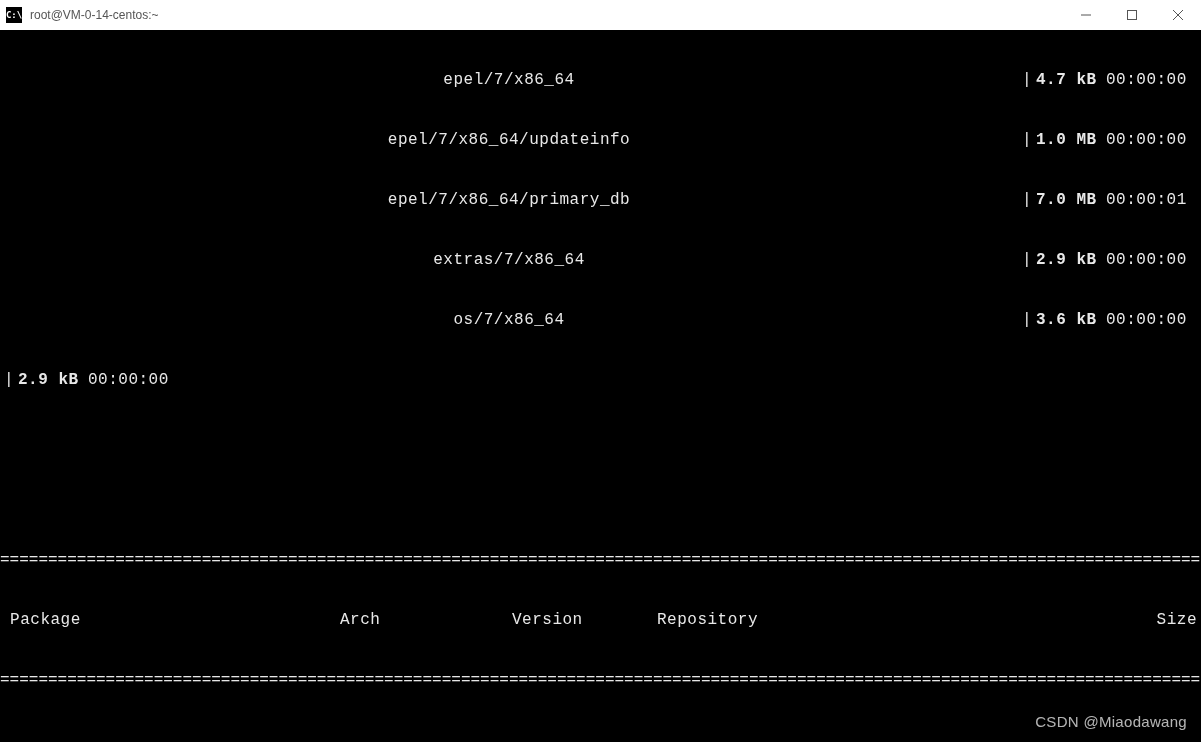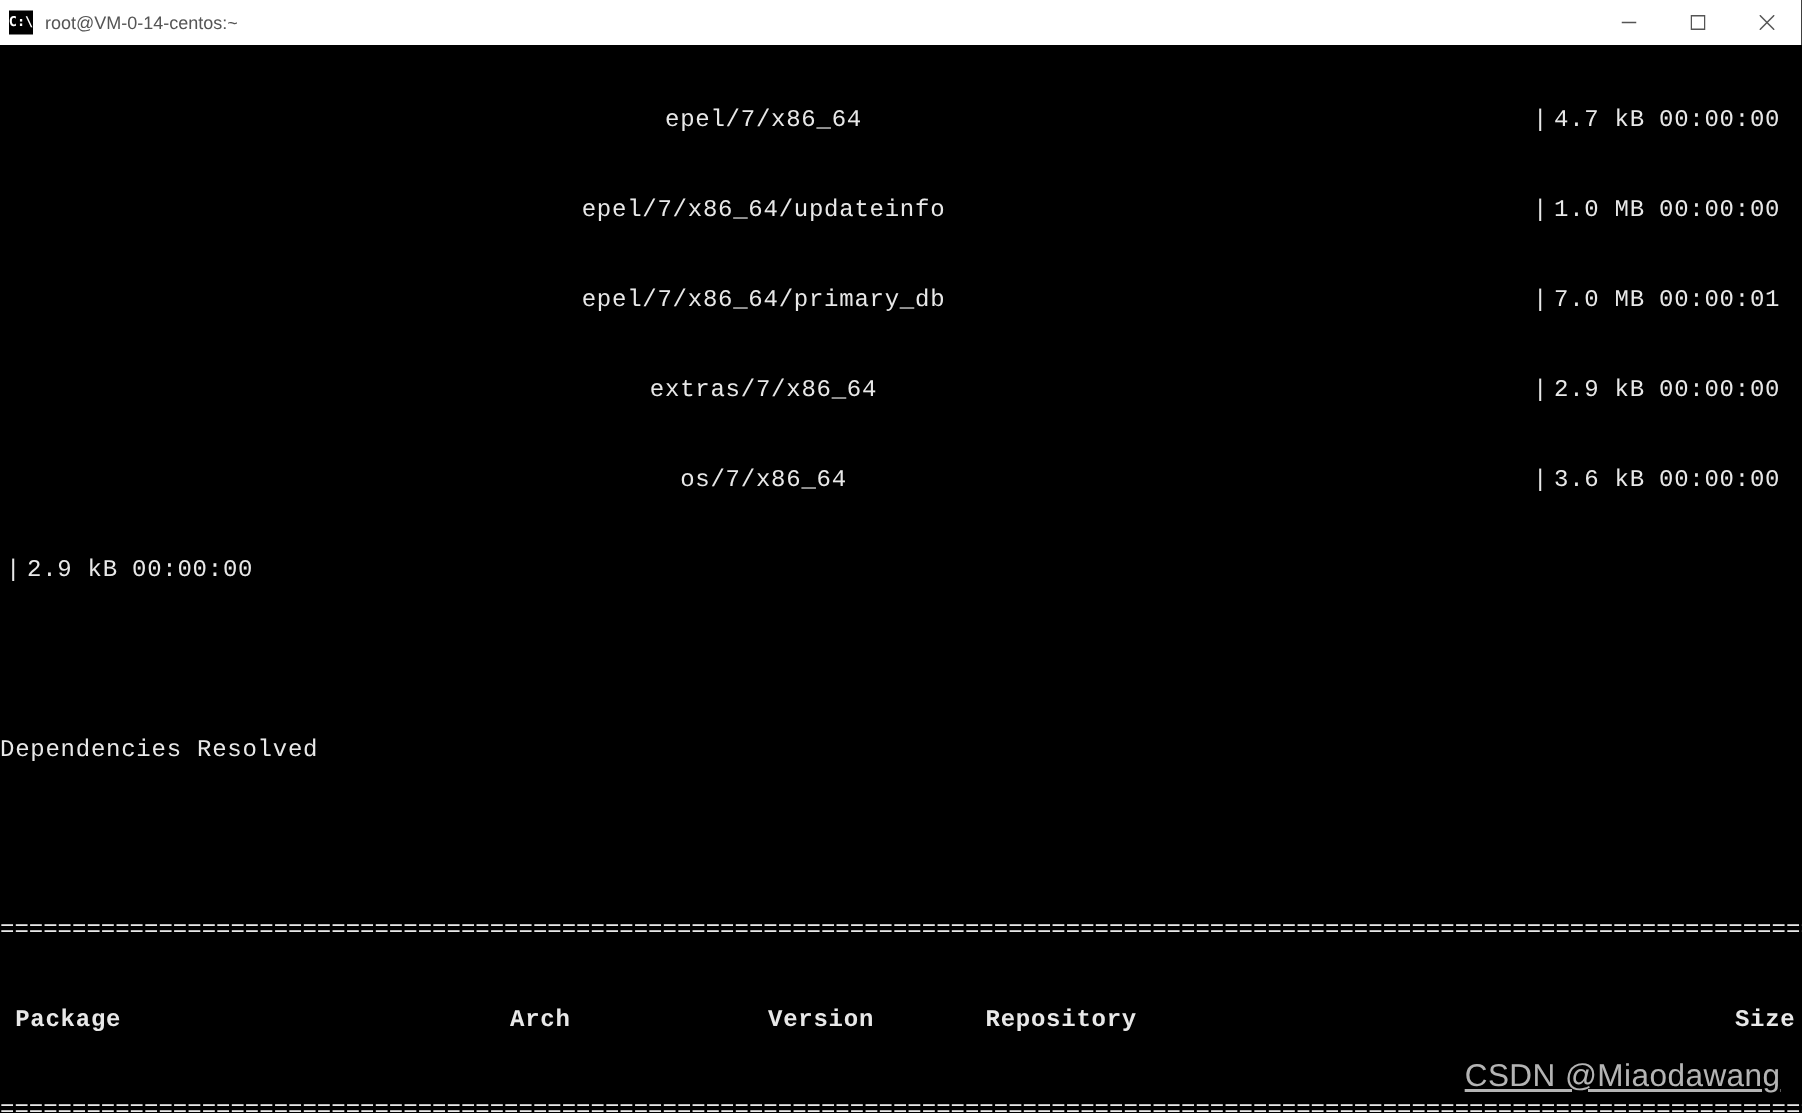--- a/index.html
+++ b/index.html
@@ -61,45 +61,43 @@
       line-height: 20px;
       font-size: 16px;
       letter-spacing: 0.5px;
       white-space: pre;
     }
     .repo-row {
       display: flex;
     }
     .repo-name { flex: 1; text-align: center; }
     .repo-sep { width: 18px; text-align: center; }
-    .repo-size { width: 70px; text-align: right; padding-right: 20px;}
+    .repo-size { width: 70px; text-align: right; padding-right: 20px; font-weight: bold;}
     .repo-time { width: 95px; }
     .double-line {
       overflow: hidden;
       white-space: nowrap;
       letter-spacing: 0;
     }
     .pkg-header, .pkg-row {
       display: flex;
-      font-weight: bold;
     }
     .col-pkg { width: 340px; }
     .col-arch { width: 155px; }
     .col-ver { width: 145px; margin-left: 17px; }
     .col-repo { flex: 1; }
     .col-size { width: 60px; text-align: right; padding-right: 4px;}
     .watermark {
       position: absolute;
       bottom: 12px;
       right: 14px;
       color: rgba(240,240,240,0.75);
       font-family: Arial, sans-serif;
-      font-size: 21px;
+      font-size: 15px;
       letter-spacing: 0.3px;
-      text-decoration: underline;
     }
     .blank { height: 20px; }
   </style>
 </head>
 <body>
 
 <div class="titlebar">
   <span class="titlebar-icon">C:\</span>
   <span>root@VM-0-14-centos:~</span>
   <div class="window-controls">
@@ -123,21 +121,20 @@
 </div>
 
 <div class="terminal">
   <div class="repo-row"><span class="repo-name">epel/7/x86_64</span><span class="repo-sep">|</span><span class="repo-size">4.7 kB</span><span class="repo-time">00:00:00</span></div>
   <div class="repo-row"><span class="repo-name">epel/7/x86_64/updateinfo</span><span class="repo-sep">|</span><span class="repo-size">1.0 MB</span><span class="repo-time">00:00:00</span></div>
   <div class="repo-row"><span class="repo-name">epel/7/x86_64/primary_db</span><span class="repo-sep">|</span><span class="repo-size">7.0 MB</span><span class="repo-time">00:00:01</span></div>
   <div class="repo-row"><span class="repo-name">extras/7/x86_64</span><span class="repo-sep">|</span><span class="repo-size">2.9 kB</span><span class="repo-time">00:00:00</span></div>
   <div class="repo-row"><span class="repo-name">os/7/x86_64</span><span class="repo-sep">|</span><span class="repo-size">3.6 kB</span><span class="repo-time">00:00:00</span></div>
   <div class="repo-row"><span class="repo-sep">|</span><span class="repo-size">2.9 kB</span><span class="repo-time">00:00:00</span></div>
   <div class="blank"></div>
-  <div>Dependencies Resolved</div>
   <div class="blank"></div>
   <div class="double-line">================================================================================================================================================================================================</div>
   <div class="pkg-header">
     <span class="col-pkg"> Package</span>
     <span class="col-arch">Arch</span>
     <span class="col-ver">Version</span>
     <span class="col-repo">Repository</span>
     <span class="col-size">Size</span>
   </div>
   <div class="double-line">================================================================================================================================================================================================</div>

